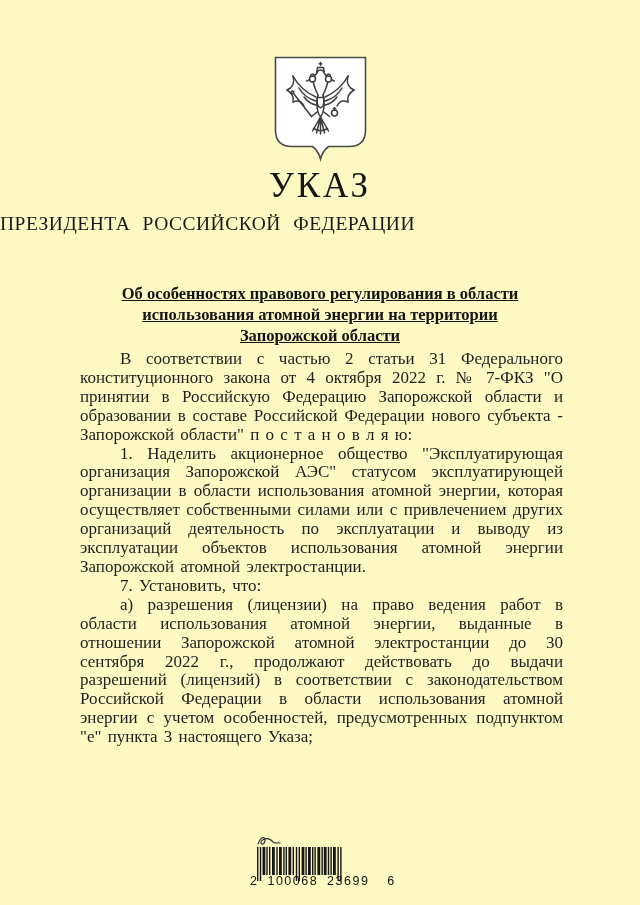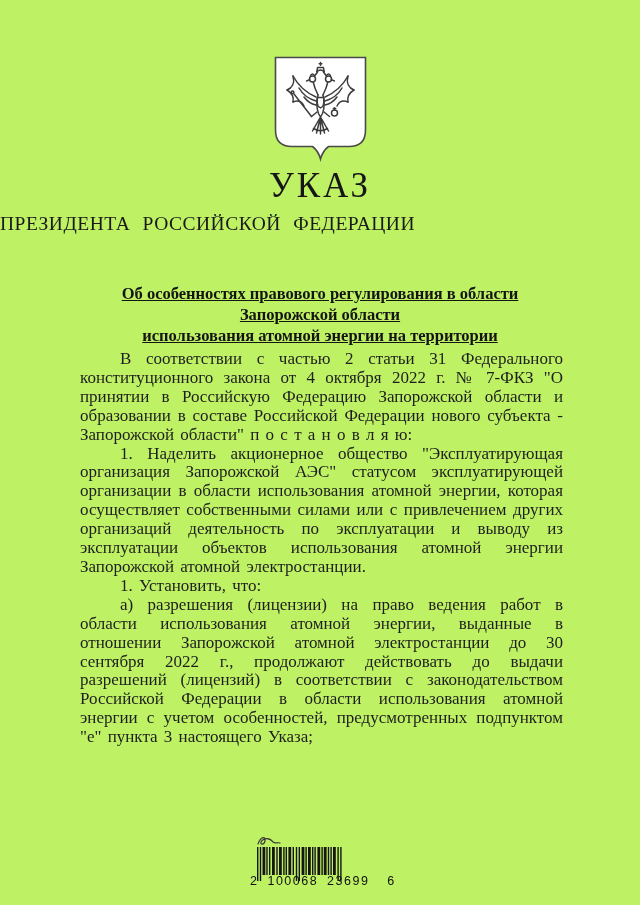--- a/index.html
+++ b/index.html
@@ -1,20 +1,20 @@
 <!DOCTYPE html>
 <html><head>
 <meta charset="utf-8">
 <style>
   html, body { margin: 0; padding: 0; background: #ffffff; }
   .page {
     position: relative;
     width: 640px;
     height: 905px;
-    background: #bef264;
+    background: #fef9c3;
     font-family: "Liberation Serif", "DejaVu Serif", serif;
     color: #1e1e1e;
     overflow: hidden;
   }
   .emblem {
     margin: 56px auto 0;
     width: 93px;
     height: 106px;
   }
   .doc-title {
@@ -130,28 +130,28 @@
       </g>
     </svg>
   </div>
 
   <h1 class="doc-title">УКАЗ</h1>
 
   <h2 class="doc-subtitle">ПРЕЗИДЕНТА РОССИЙСКОЙ ФЕДЕРАЦИИ</h2>
 
   <div class="subject">
     <div>Об особенностях правового регулирования в области</div>
+    <div>использования атомной энергии на территории</div>
     <div>Запорожской области</div>
-    <div>использования атомной энергии на территории</div>
   </div>
 
   <div class="doc-body">
     <p>В соответствии с частью 2 статьи 31 Федерального конституционного закона от 4 октября 2022 г. № 7-ФКЗ "О принятии в Российскую Федерацию Запорожской области и образовании в составе Российской Федерации нового субъекта - Запорожской области" п о с т а н о в л я ю:</p>
     <p>1. Наделить акционерное общество "Эксплуатирующая организация Запорожской АЭС" статусом эксплуатирующей организации в области использования атомной энергии, которая осуществляет собственными силами или с привлечением других организаций деятельность по эксплуатации и выводу из эксплуатации объектов использования атомной энергии Запорожской атомной электростанции.</p>
-    <p>1. Установить, что:</p>
+    <p>7. Установить, что:</p>
     <p>а) разрешения (лицензии) на право ведения работ в области использования атомной энергии, выданные в отношении Запорожской атомной электростанции до 30 сентября 2022 г., продолжают действовать до выдачи разрешений (лицензий) в соответствии с законодательством Российской Федерации в области использования атомной энергии с учетом особенностей, предусмотренных подпунктом "е" пункта 3 настоящего Указа;</p>
   </div>
 
   <div class="barcode-block">
     <svg class="squiggle" viewBox="0 0 26 13" xmlns="http://www.w3.org/2000/svg">
       <path d="M2,10 C5,2 10,2 9,7 C8,11 4,11 5,8 C8,3 14,4 17,8 C19,10 22,8 24,9" fill="none" stroke="#3a3a3a" stroke-width="1.2" stroke-linecap="round"></path>
     </svg>
     <svg class="bars" viewBox="0 0 86 34" xmlns="http://www.w3.org/2000/svg">
       <g fill="#161616">
         <rect x="0" y="0" width="1.4" height="34"></rect>

